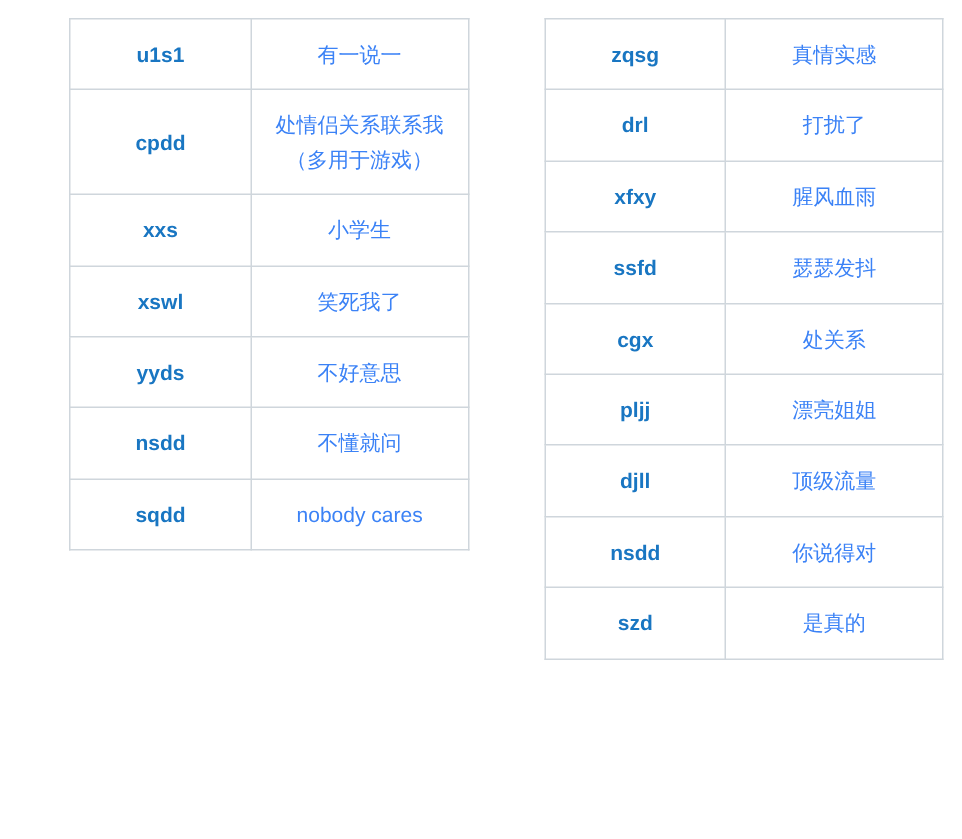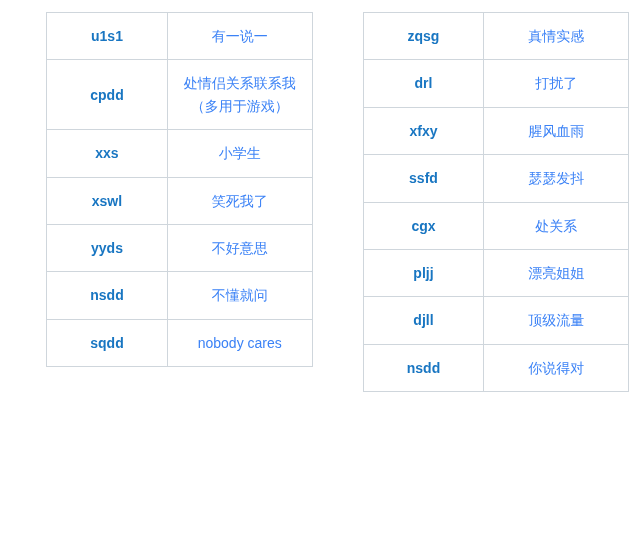--- a/index.html
+++ b/index.html
@@ -104,16 +104,20 @@
         <td class="meaning">漂亮姐姐</td>
       </tr>
       <tr>
         <td class="abbr">djll</td>
         <td class="meaning">顶级流量</td>
       </tr>
       <tr>
         <td class="abbr">nsdd</td>
         <td class="meaning">你说得对</td>
       </tr>
+      <tr>
+        <td class="abbr">szd</td>
+        <td class="meaning">是真的</td>
+      </tr>
     </tbody>
   </table>
 
 </div>
 
 </body></html>

